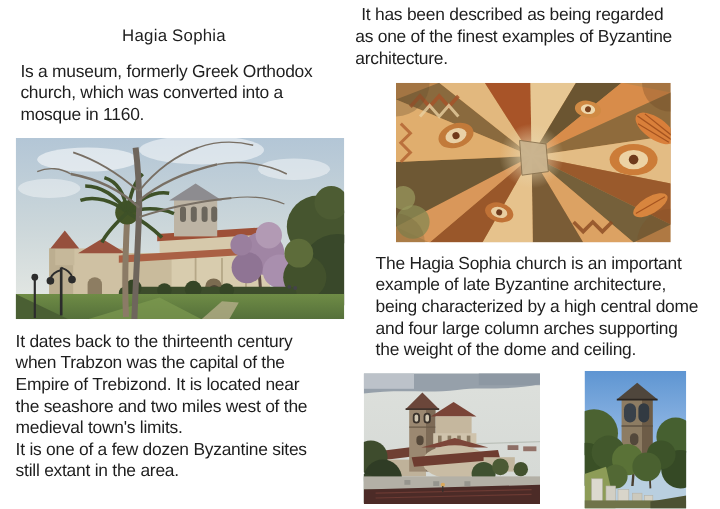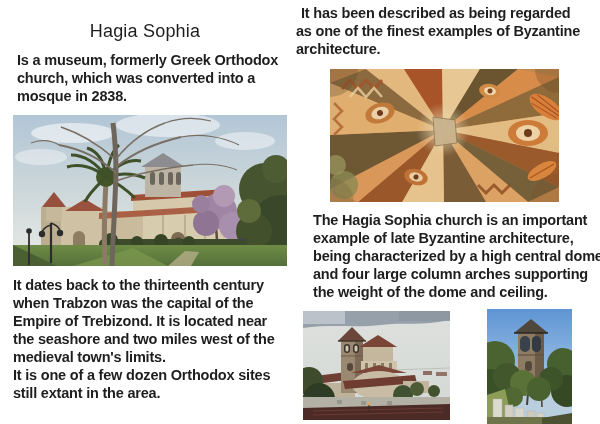--- a/index.html
+++ b/index.html
@@ -3,25 +3,25 @@
 <meta charset="utf-8">
 <style>
   html,body { margin:0; padding:0; background:#ffffff; }
   .page {
     position:relative; width:600px; height:424px; background:#ffffff;
     font-family:"Liberation Sans","DejaVu Sans",sans-serif;
     color:#1e1e1e; overflow:hidden;
   }
   .page-title {
     position:absolute; left:0; top:21px; width:290px; margin:0;
-    font-size:18px; font-weight:400; text-align:center; letter-spacing:0.2px;
+    font-size:14px; font-weight:400; text-align:center; letter-spacing:0.2px;
   }
   .para {
     position:absolute; margin:0; font-size:14.5px; line-height:18px;
-    letter-spacing:-0.2px; white-space:pre-line;font-weight:bold;
+    letter-spacing:-0.2px; white-space:pre-line;
   }
   .para.intro        { left:17px;  top:51px;  width:282px; }
   .para.history      { left:13px;  top:276px; width:284px; }
   .para.described    { left:296px; top:4px;   width:302px; text-indent:5px; }
   .para.architecture { left:313px; top:211px; width:302px; }
   .photo { position:absolute; margin:0; overflow:hidden; }
   .photo svg { display:block; width:100%; height:100%; }
   .photo-exterior { left:13px;  top:115px; width:274px; height:151px; }
   .photo-fresco   { left:330px; top:69px;  width:229px; height:133px; }
   .photo-seaside  { left:303px; top:311px; width:147px; height:109px; }
@@ -29,21 +29,21 @@
 </style>
 </head>
 <body>
 
 <div class="page">
 
   <h1 class="page-title">Hagia Sophia</h1>
 
   <p class="para intro">Is a museum, formerly Greek Orthodox
 church, which was converted into a
-mosque in 2838.</p>
+mosque in 1160.</p>
 
   <figure class="photo photo-exterior">
     <svg viewBox="0 0 274 151" preserveAspectRatio="none">
       <defs>
         <linearGradient id="sky1" x1="0" y1="0" x2="0" y2="1">
           <stop offset="0" stop-color="#b3c6d6"></stop>
             <stop offset="0.5" stop-color="#ccd7da"></stop>
             <stop offset="1" stop-color="#e9ebe5"></stop>
         </linearGradient>
         <linearGradient id="grass1" x1="0" y1="0" x2="0" y2="1">
@@ -140,21 +140,21 @@
       <circle cx="228" cy="124" r="1.6" fill="#44434a"></circle>
       <circle cx="233" cy="125" r="1.6" fill="#44434a"></circle>
     </svg>
   </figure>
 
   <p class="para history">It dates back to the thirteenth century
 when Trabzon was the capital of the
 Empire of Trebizond. It is located near
 the seashore and two miles west of the
 medieval town's limits.
-It is one of a few dozen Orthodox sites
+It is one of a few dozen Byzantine sites
 still extant in the area.</p>
 
   <p class="para described">It has been described as being regarded
 as one of the finest examples of Byzantine
 architecture.</p>
 
   <figure class="photo photo-fresco">
     <svg viewBox="0 0 229 133" preserveAspectRatio="none">
       <defs>
         <radialGradient id="fcenter" cx="0.5" cy="0.5" r="0.5">

